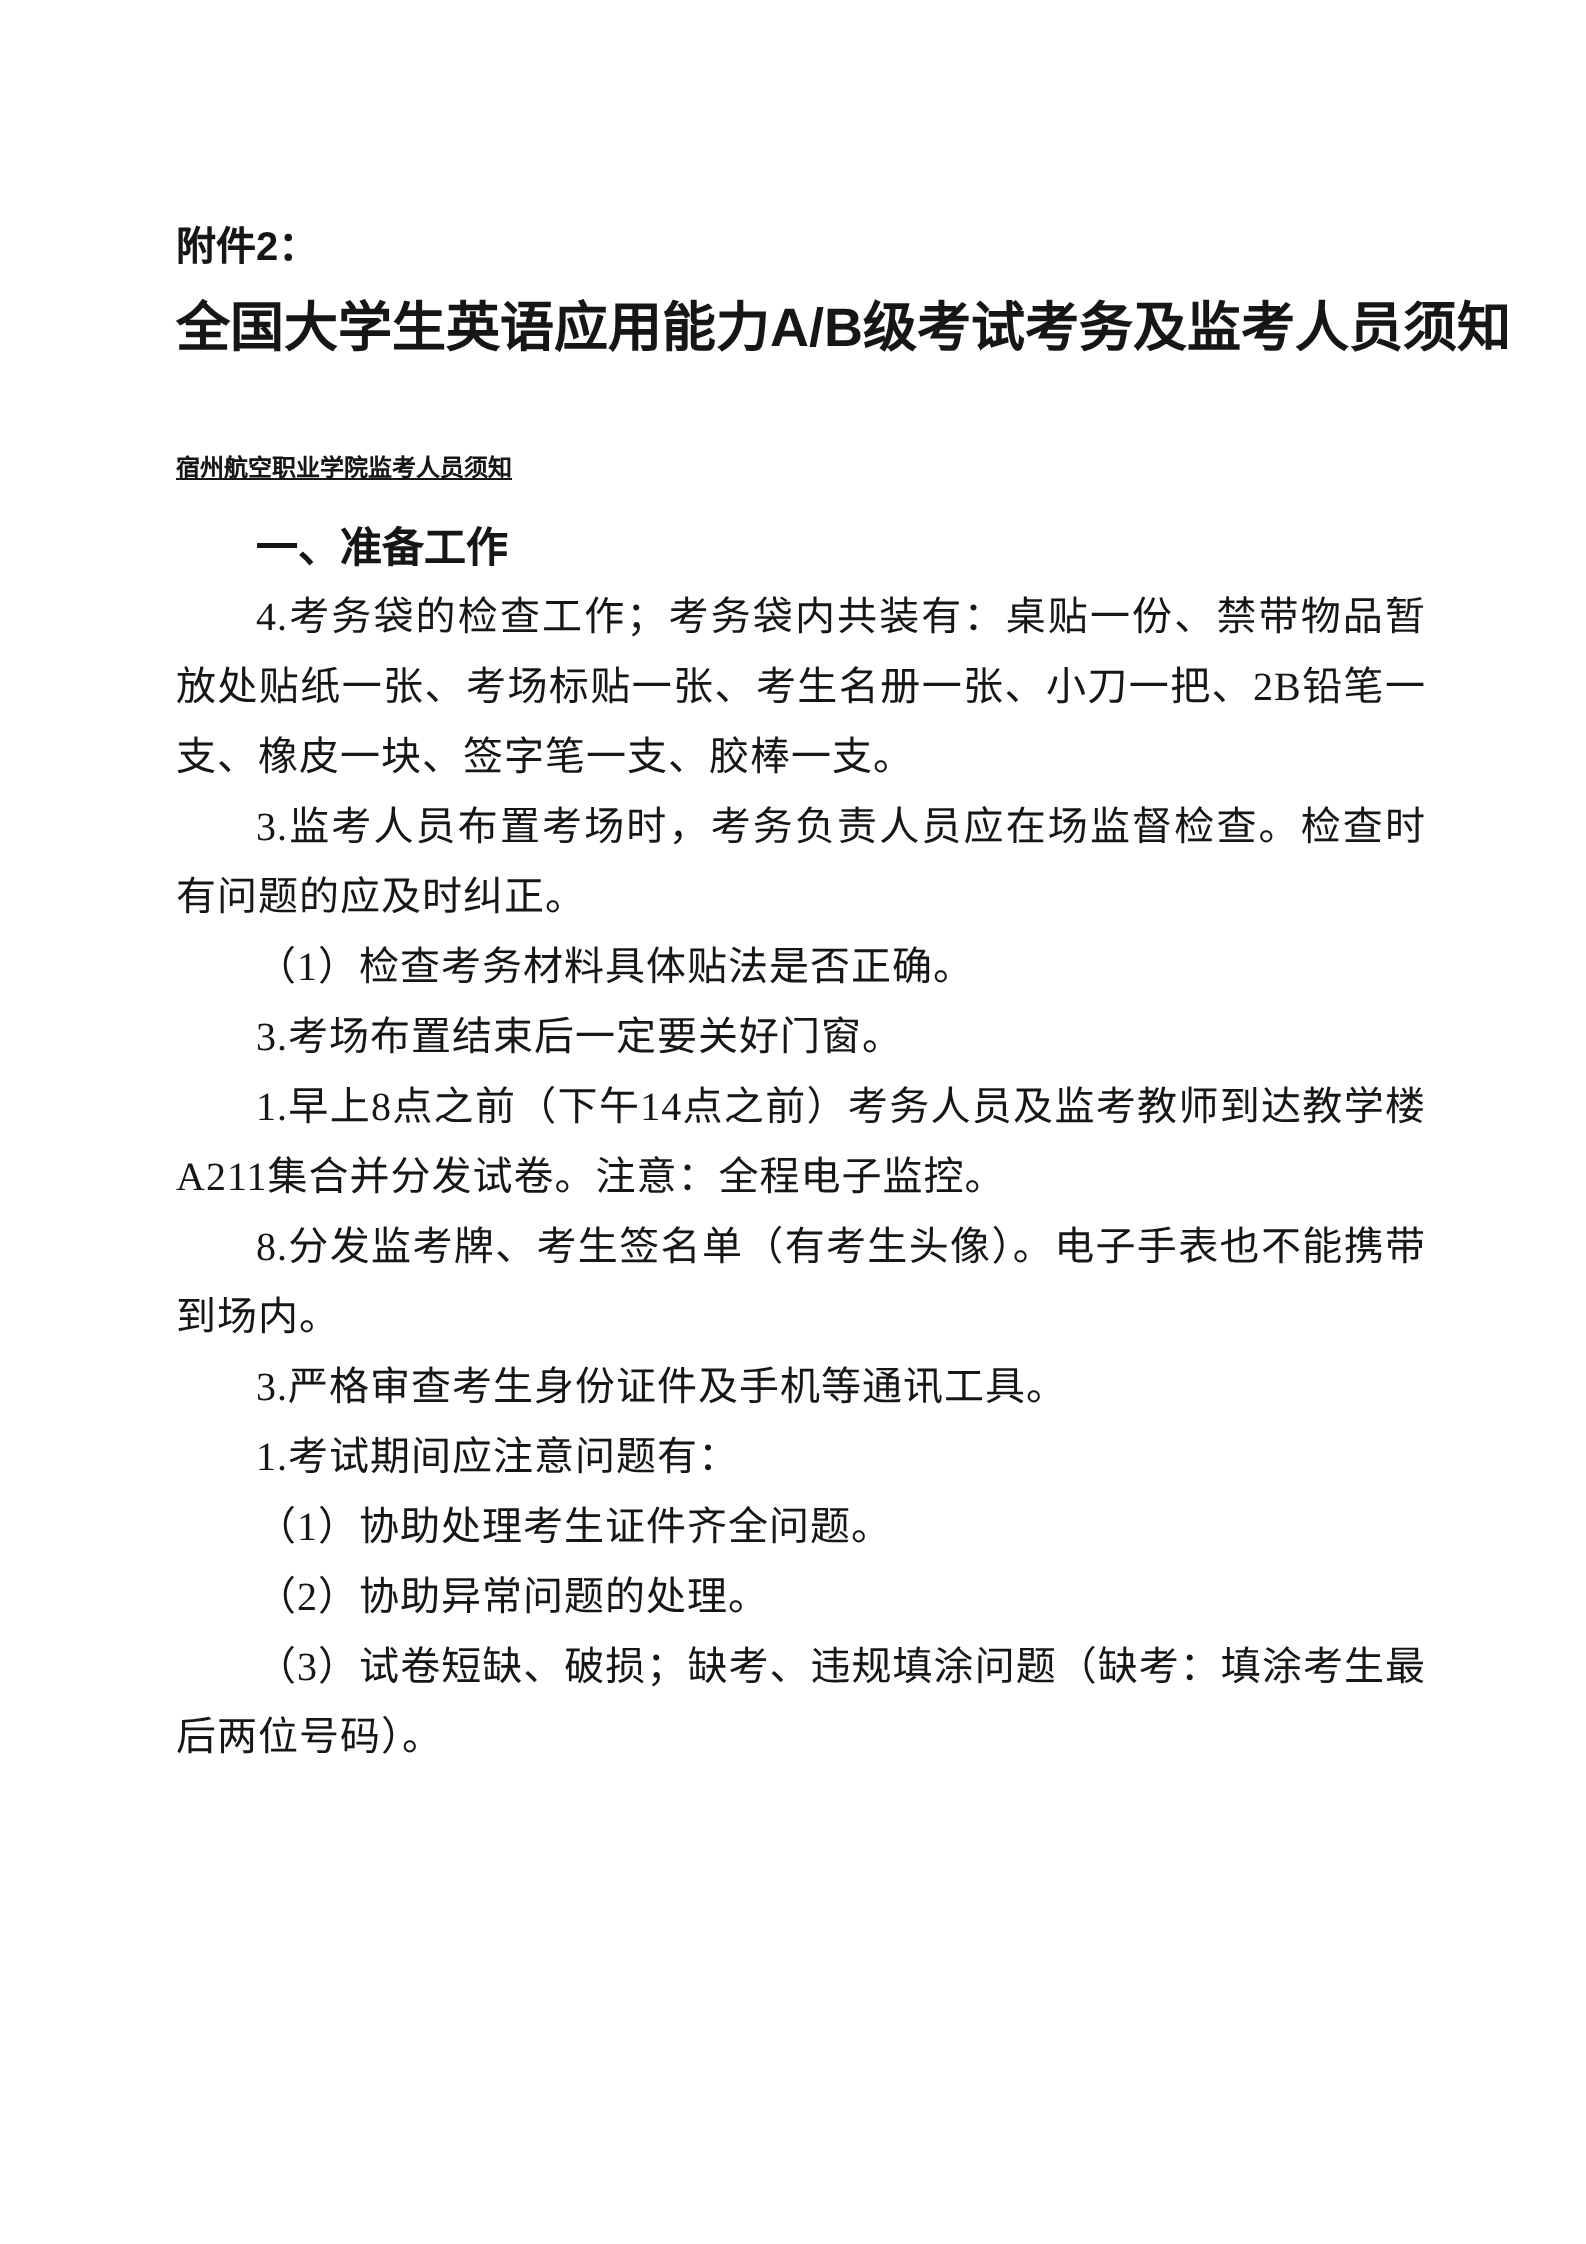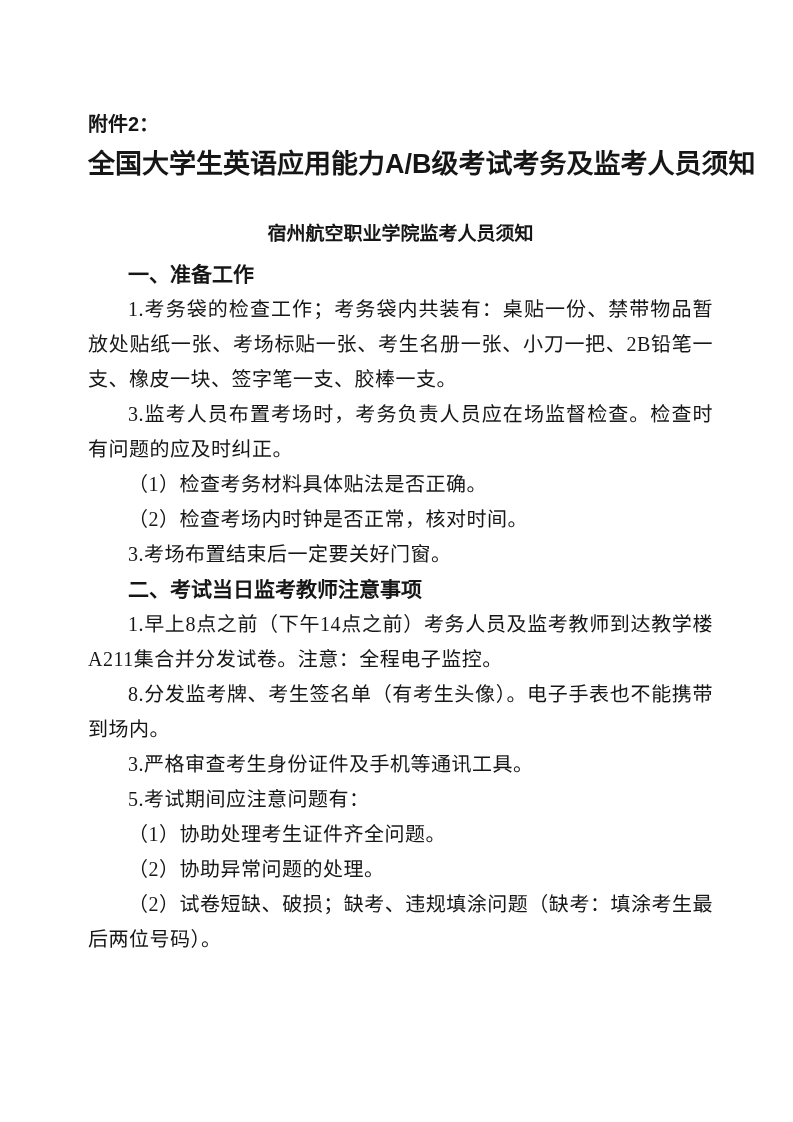--- a/index.html
+++ b/index.html
@@ -32,24 +32,25 @@
     font-weight: bold;
     font-size: 27px;
     line-height: 44px;
     text-align: center;
     white-space: nowrap;
   }
   .doc-subtitle {
     margin: 33px 0 0 0;
     font-family: "Liberation Sans", sans-serif;
     font-weight: bold;
-    font-size: 19px;
+    font-size: 12px;
     line-height: 30px;
-    text-align: center;
+    text-align: left;
     white-space: nowrap;
+    text-decoration: underline;
   }
   .body-block {
     margin-top: 8px;
   }
   .section-heading {
     margin: 0;
     font-family: "Liberation Sans", sans-serif;
     font-weight: bold;
     font-size: 21px;
     line-height: 35px;
@@ -84,33 +85,31 @@
   <div class="attachment-label">附件2：</div>
 
   <h1 class="doc-title">全国大学生英语应用能力A/B级考试考务及监考人员须知</h1>
 
   <h2 class="doc-subtitle">宿州航空职业学院监考人员须知</h2>
 
   <div class="body-block">
 
     <h3 class="section-heading">一、准备工作</h3>
 
-    <p class="para">1.考务袋的检查工作；考务袋内共装有：桌贴一份、禁带物品暂放处贴纸一张、考场标贴一张、考生名册一张、小刀一把、2B铅笔一支、橡皮一块、签字笔一支、胶棒一支。</p>
+    <p class="para">4.考务袋的检查工作；考务袋内共装有：桌贴一份、禁带物品暂放处贴纸一张、考场标贴一张、考生名册一张、小刀一把、2B铅笔一支、橡皮一块、签字笔一支、胶棒一支。</p>
     <p class="para">3.监考人员布置考场时，考务负责人员应在场监督检查。检查时有问题的应及时纠正。</p>
     <p class="para">（1）检查考务材料具体贴法是否正确。</p>
-    <p class="para">（2）检查考场内时钟是否正常，核对时间。</p>
     <p class="para">3.考场布置结束后一定要关好门窗。</p>
 
-    <h3 class="section-heading">二、考试当日监考教师注意事项</h3>
 
     <p class="para">1.早上8点之前（下午14点之前）考务人员及监考教师到达教学楼A211集合并分发试卷。注意：全程电子监控。</p>
     <p class="para">8.分发监考牌、考生签名单（有考生头像）。电子手表也不能携带到场内。</p>
     <p class="para">3.严格审查考生身份证件及手机等通讯工具。</p>
-    <p class="para">5.考试期间应注意问题有：</p>
+    <p class="para">1.考试期间应注意问题有：</p>
     <p class="para">（1）协助处理考生证件齐全问题。</p>
     <p class="para">（2）协助异常问题的处理。</p>
-    <p class="para">（2）试卷短缺、破损；缺考、违规填涂问题（缺考：填涂考生最后两位号码）。</p>
+    <p class="para">（3）试卷短缺、破损；缺考、违规填涂问题（缺考：填涂考生最后两位号码）。</p>
 
   </div>
 
   <div class="page-footer">11</div>
 
 </div>
 
 </body></html>

